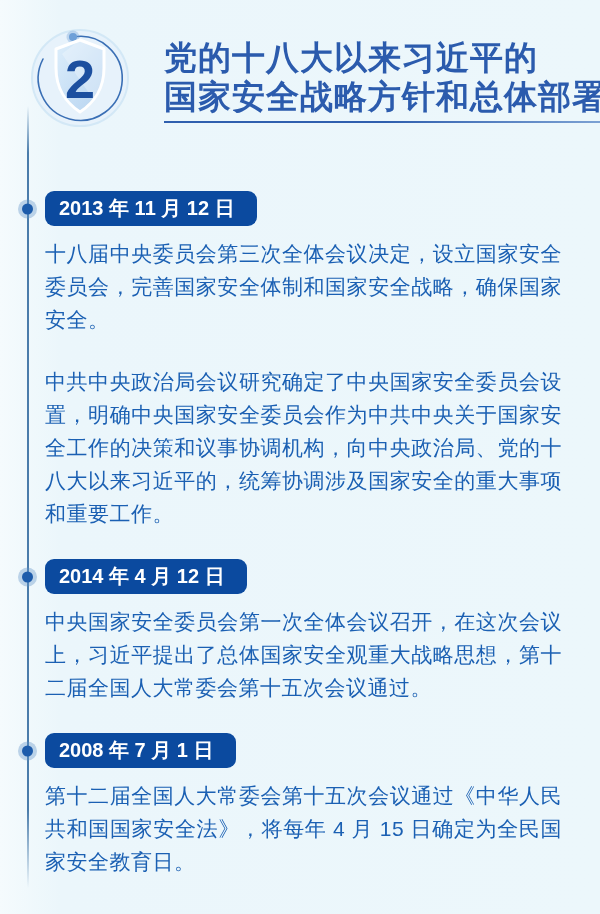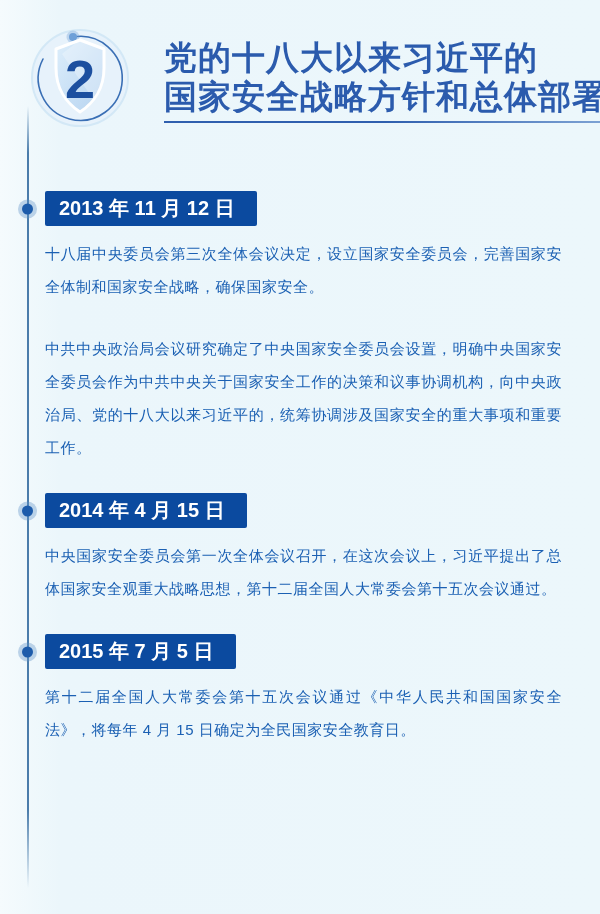--- a/index.html
+++ b/index.html
@@ -70,36 +70,36 @@
   .date-box {
     position: relative;
     display: inline-block;
     background: #0b4a9f;
     color: #ffffff;
     font-size: 20px;
     font-weight: bold;
     line-height: 35px;
     height: 35px;
     padding: 0 22px 0 14px;
-    border-radius: 2px;
+    border-radius: 9px;
     margin-bottom: 11px;
   }
   .dot {
     position: absolute;
     left: -23px;
     top: 50%;
     transform: translateY(-50%);
     width: 11px;
     height: 11px;
     border-radius: 50%;
     background: #1d5cab;
     box-shadow: 0 0 0 4px rgba(96,146,199,0.38);
   }
   .entry-text {
-    font-size: 15px;
+    font-size: 21px;
     line-height: 33px;
     color: #1b60b3;
     text-align: justify;
     width: 517px;
     letter-spacing: 0.5px;
   }
 </style>
 </head>
 <body>
 
@@ -146,27 +146,27 @@
       <p class="entry-text">十八届中央委员会第三次全体会议决定，设立国家安全委员会，完善国家安全体制和国家安全战略，确保国家安全。</p>
     </section>
 
     <section class="entry">
       <p class="entry-text">中共中央政治局会议研究确定了中央国家安全委员会设置，明确中央国家安全委员会作为中共中央关于国家安全工作的决策和议事协调机构，向中央政治局、党的十八大以来习近平的，统筹协调涉及国家安全的重大事项和重要工作。</p>
     </section>
 
     <section class="entry">
       <div class="date-box">
         <span class="dot"></span>
-        <span>2014 年 4 月 15 日</span>
+        <span>2014 年 4 月 12 日</span>
       </div>
       <p class="entry-text">中央国家安全委员会第一次全体会议召开，在这次会议上，习近平提出了总体国家安全观重大战略思想，第十二届全国人大常委会第十五次会议通过。</p>
     </section>
 
     <section class="entry">
       <div class="date-box">
         <span class="dot"></span>
-        <span>2015 年 7 月 5 日</span>
+        <span>2008 年 7 月 1 日</span>
       </div>
       <p class="entry-text">第十二届全国人大常委会第十五次会议通过《中华人民共和国国家安全法》，将每年 4 月 15 日确定为全民国家安全教育日。</p>
     </section>
 
   </main>
 </div>
 
 </body></html>

